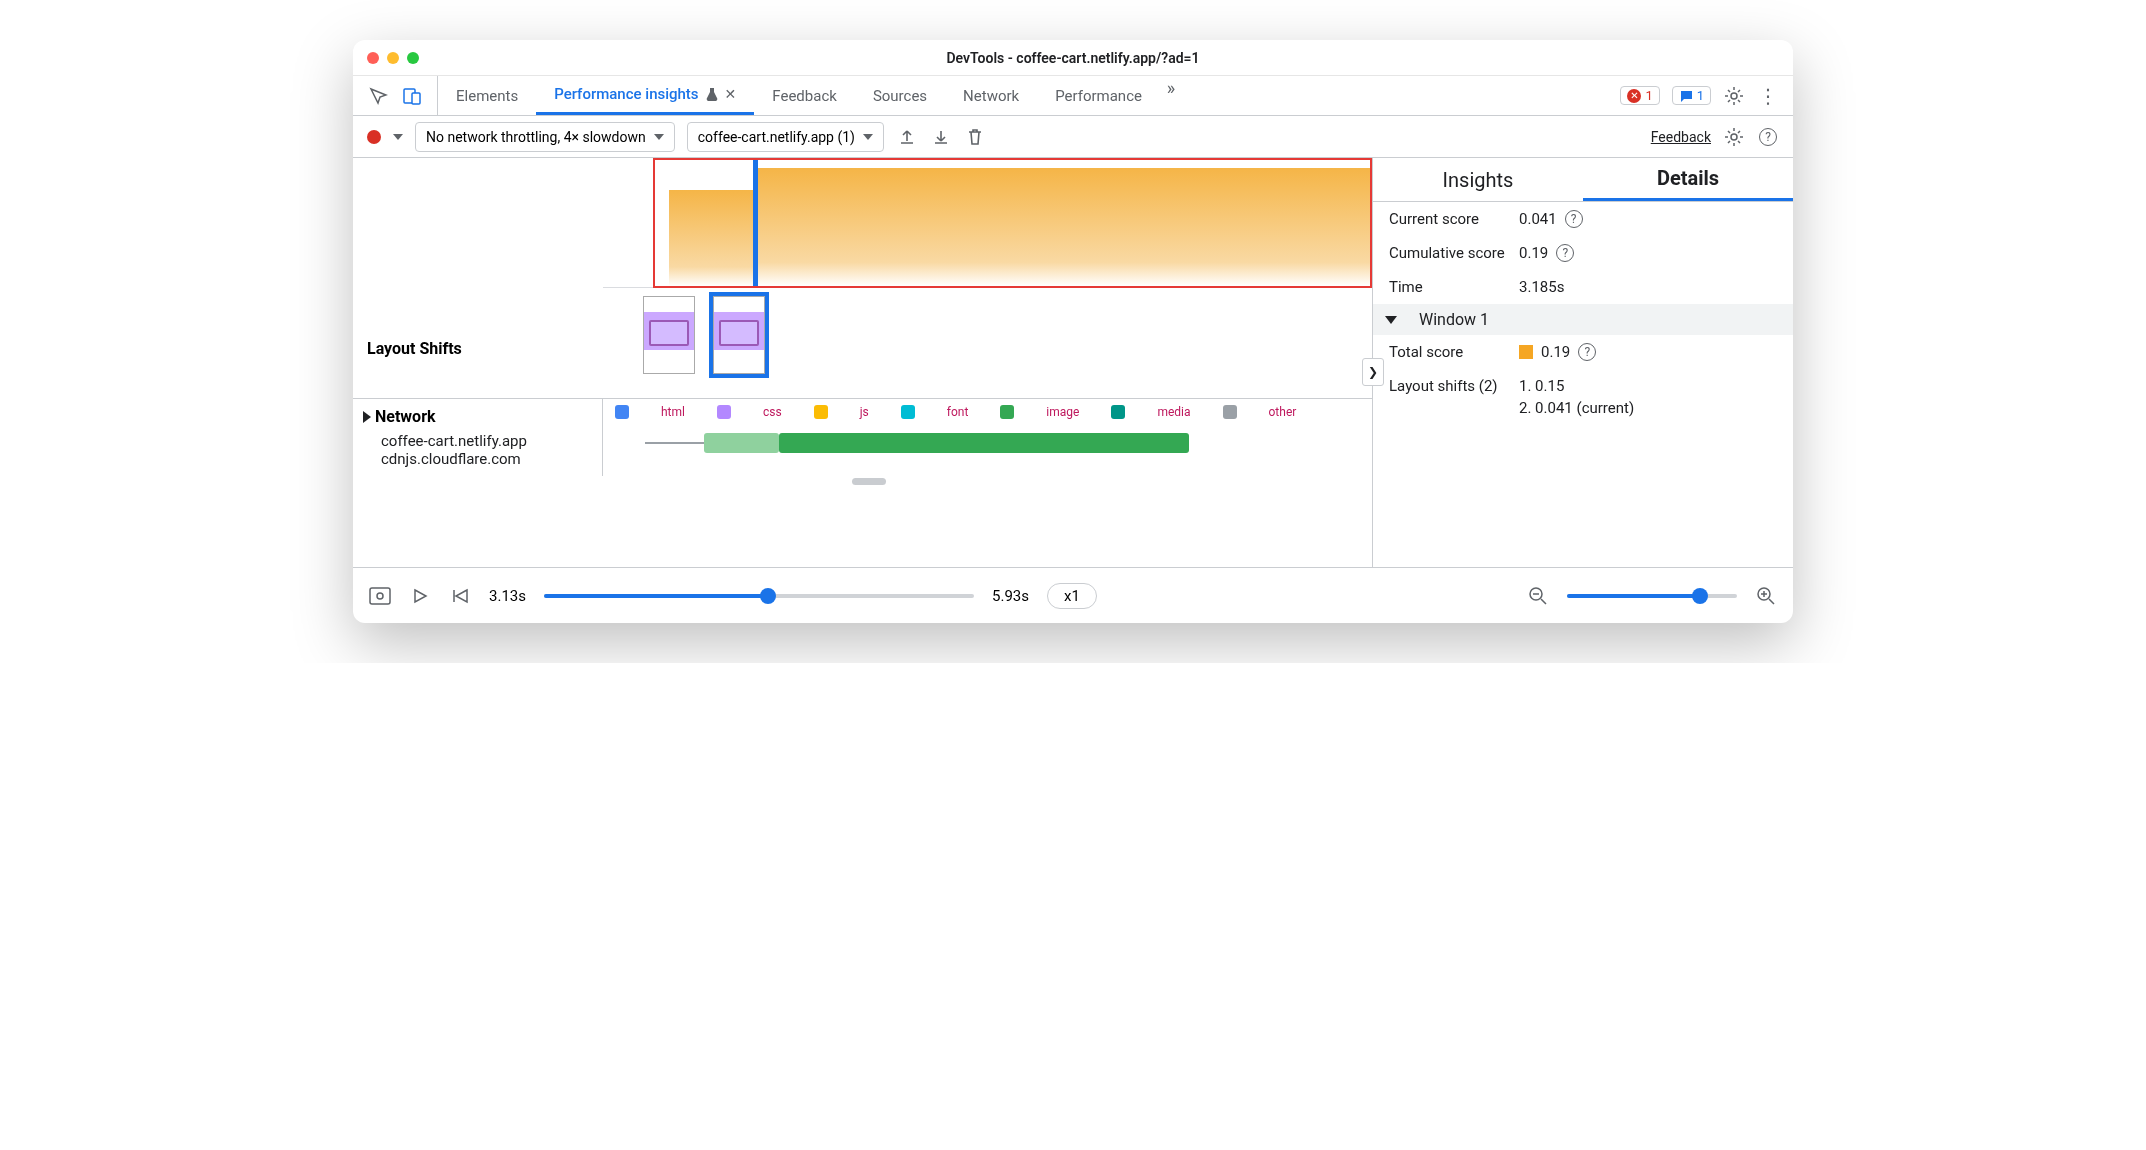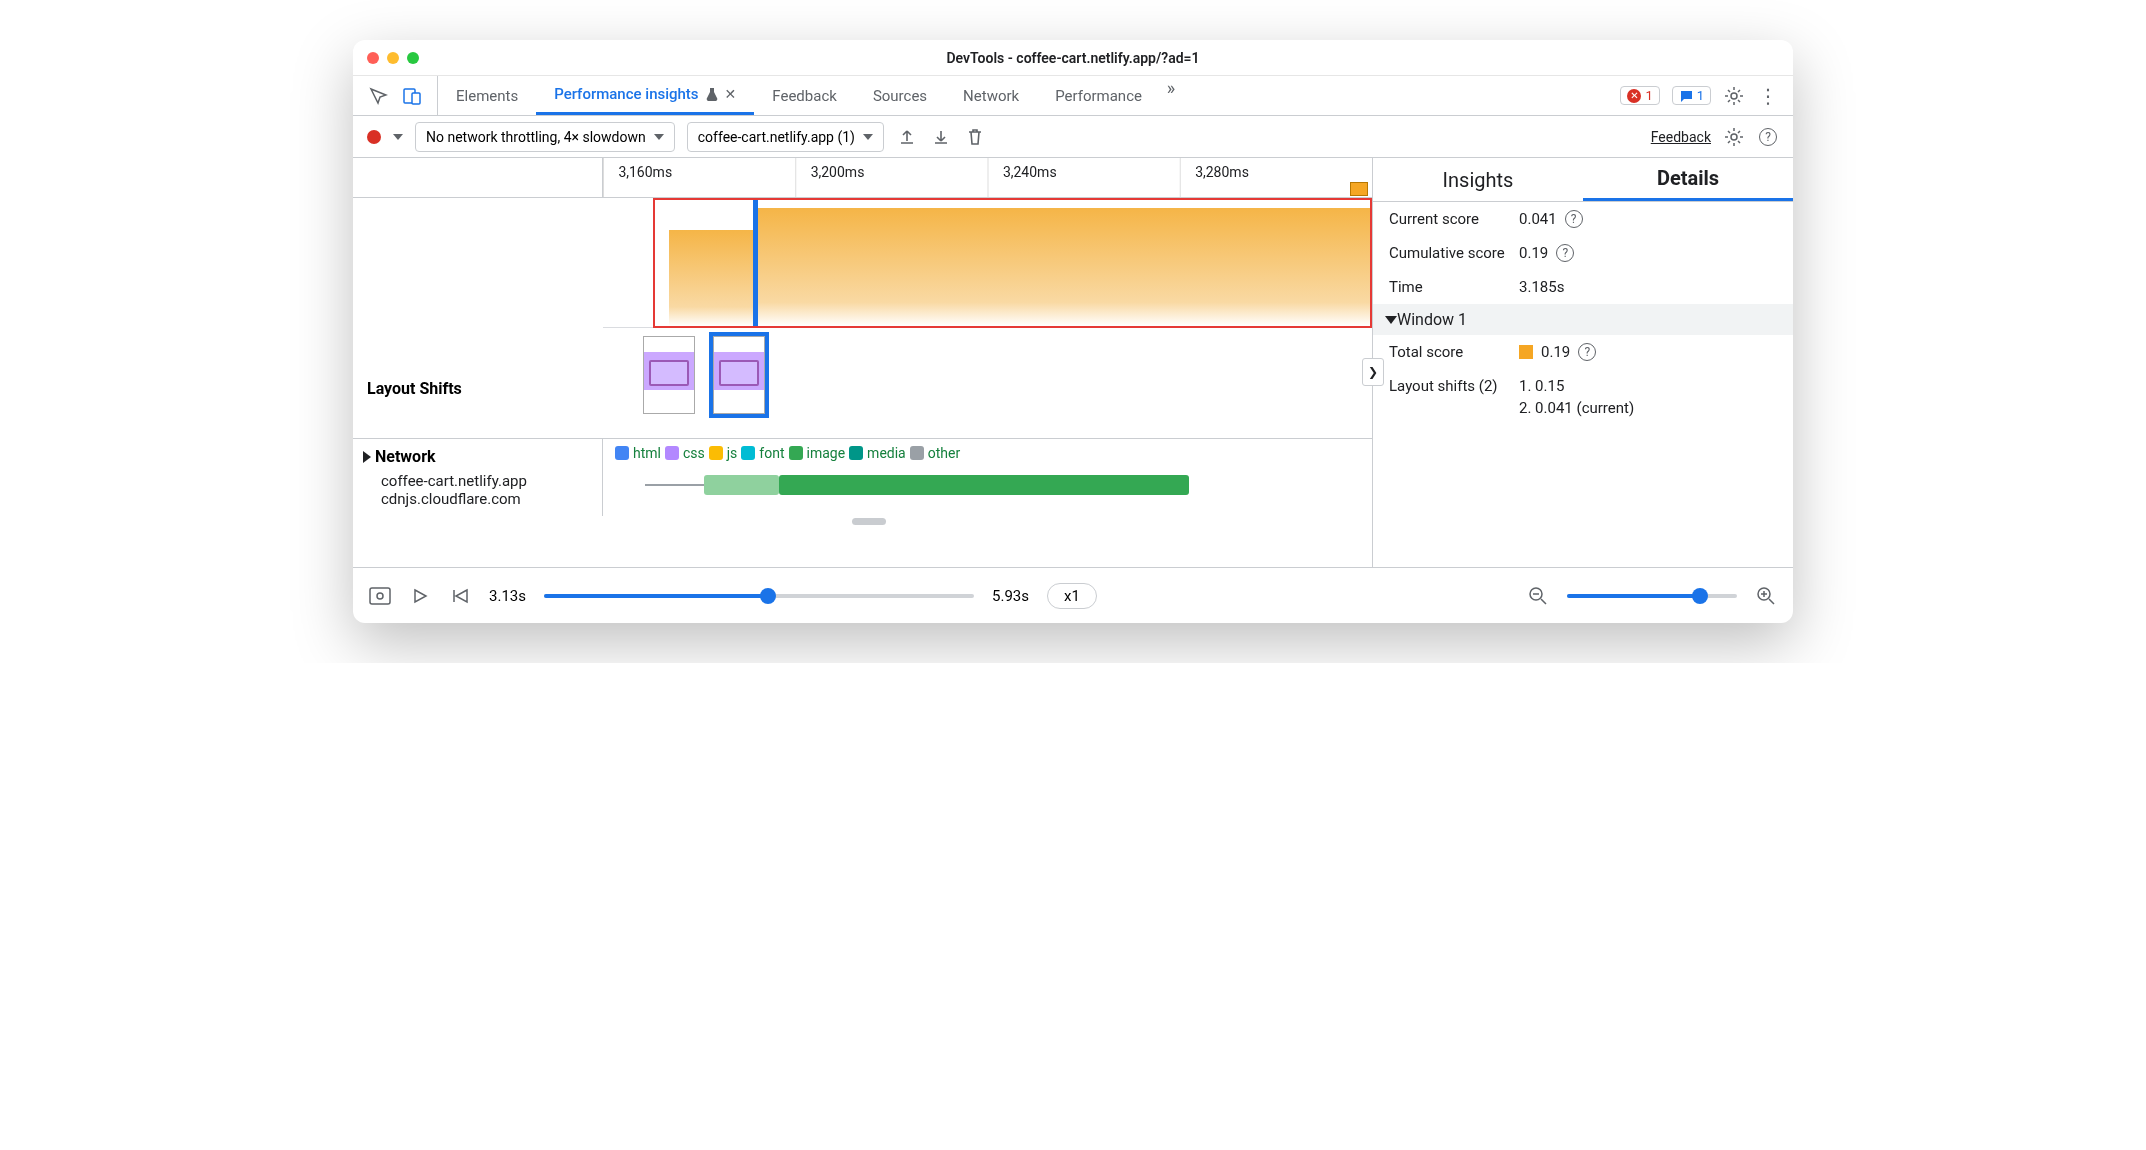--- a/index.html
+++ b/index.html
@@ -64,38 +64,38 @@
   .thumb { width:52px; height:78px; background:linear-gradient(#fff 20%, #cba8ff 20% 70%, #fff 70%); border:1px solid #aaa; position:relative;}
   .thumb.sel { outline:4px solid #1a73e8; }
   .thumb::after{content:""; position:absolute; left:10%; right:10%; top:30%; bottom:35%; border:2px solid #9b59b6; border-radius:2px; background:#d4bbff;}
   
   .net-row { display:flex; }
   .net-gutter { width:250px; padding:8px 0 8px 10px; border-right:1px solid var(--border);}
   .net-gutter .head{ display:flex; align-items:center; gap:4px; font-weight:700; font-size:16px;}
   .tri-right{ width:0;height:0;border-top:6px solid transparent;border-bottom:6px solid transparent;border-left:8px solid #202124;}
   .domains{ padding:6px 0 0 18px; font-size:15px; color:#202124;}
   .net-body { flex:1; padding:6px 12px 10px 12px; }
-  .legend { display:flex; gap:4px; align-items:center; font-size:14px; color:#15803d; margin-bottom:12px;}
+  .legend { display:flex; gap:32px; align-items:center; font-size:12px; color:#be185d; margin-bottom:12px;}
   .sw { width:14px; height:14px; border-radius:3px; display:inline-block;}
   .net-bar-track { position:relative; height:24px; }
   .net-seg { position:absolute; top:2px; height:20px; border-radius:3px;}
   .net-line { position:absolute; top:11px; height:2px; background:#9aa0a6;}
   
   .hscroll { height:10px; position:relative;}
   .hscroll .handle{ position:absolute; left:49%; top:2px; width:34px; height:7px; background:#c9ccd0; border-radius:4px;}
   
   .right { width:420px; display:flex; flex-direction:column; font-size:15px; color:#202124; position:relative;}
   .right-tabs { display:flex; height:44px; border-bottom:1px solid var(--border);}
   .rtab { flex:1; display:flex; align-items:center; justify-content:center; font-size:20px; cursor:pointer;}
   .rtab.active { border-bottom:3px solid var(--blue); font-weight:700;}
   .kv { display:flex; padding:8px 16px; align-items:center;}
   .kv .k { width:130px; color:#202124;}
   .kv .v { display:flex; align-items:center; gap:8px;}
   .qmark { width:18px; height:18px; border:1.5px solid #5f6368; border-radius:50%; display:inline-flex; align-items:center; justify-content:center; font-size:12px; color:#5f6368;}
-  .section-h { background:#f1f3f4; padding:6px 12px; display:flex; align-items:center; gap:0; font-size:16px;}
+  .section-h { background:#f1f3f4; padding:6px 12px; display:flex; align-items:center; gap:22px; font-size:16px;}
   .tri-down{ width:0;height:0;border-left:6px solid transparent;border-right:6px solid transparent;border-top:8px solid #202124;}
   .arrow-collapse { position:absolute; left:-11px; top:200px; width:22px; height:28px; border:1px solid var(--border); background:#fff; border-radius:3px; display:flex; align-items:center; justify-content:center; font-size:12px;}
   
   .footer { height:56px; border-top:1px solid var(--border); display:flex; align-items:center; padding:0 16px; gap:18px; font-size:15px; }
   .footer .spacer{flex:1;}
   .slider { flex:0 0 auto; }
   .slider-track { width:430px; height:4px; background:#d0d3d7; border-radius:2px; position:relative;}
   .slider-fill { position:absolute; left:0; top:0; bottom:0; background:var(--blue); border-radius:2px;}
   .slider-thumb { position:absolute; top:-6px; width:16px; height:16px; border-radius:50%; background:var(--blue);}
   .pill { border:1px solid var(--border); border-radius:14px; padding:3px 16px; }
@@ -214,30 +214,20 @@
         </svg>
       </span>
     <span class="icon-btn">
         <span class="qmark">?</span>
       </span>
   </div>
 
   <div class="main">
     <div class="left">
 
-      <div class="ruler">
-        <div class="ruler-gutter"></div>
-        <div class="ruler-ticks">
-          <span class="tick" style="left:2%">3,160ms</span>
-          <span class="tick" style="left:27%">3,200ms</span>
-          <span class="tick" style="left:52%">3,240ms</span>
-          <span class="tick" style="left:77%">3,280ms</span>
-          <div class="orange-box"></div>
-        </div>
-      </div>
 
       <div class="ls-row">
         <div class="ls-gutter">Layout Shifts</div>
         <div class="ls-body">
           <div class="ls-top">
             <div class="redbox">
               <div class="orange-area" style="left:14px; width:88px; top:30px;"></div>
               <div class="orange-area" style="left:102px; right:0; top:8px;"></div>
               <div class="marker" style="left:98px;"></div>
             </div>

